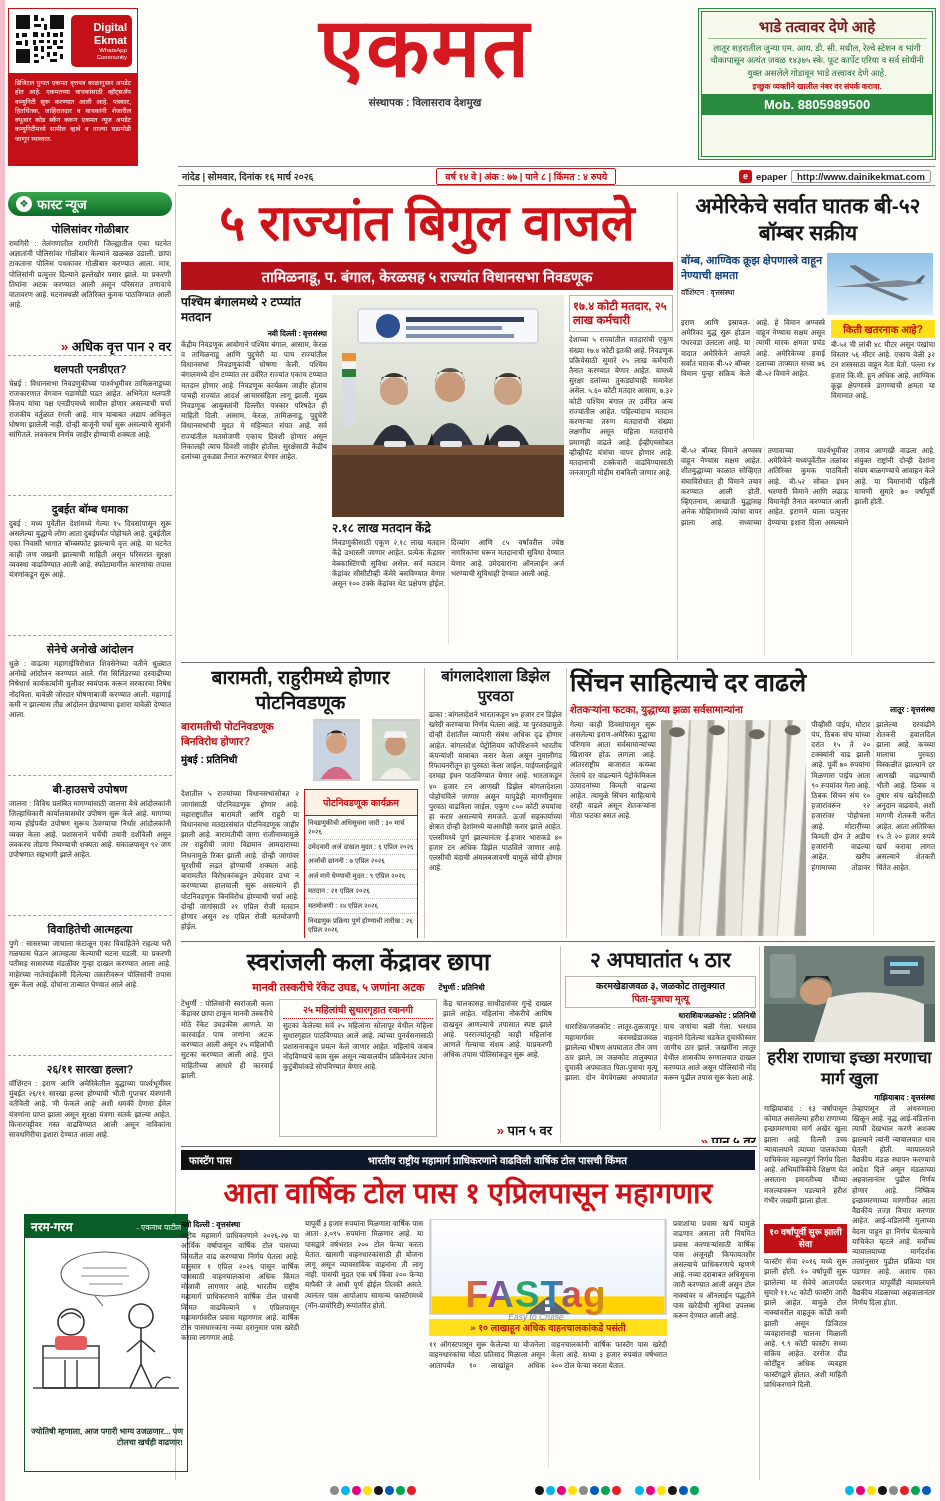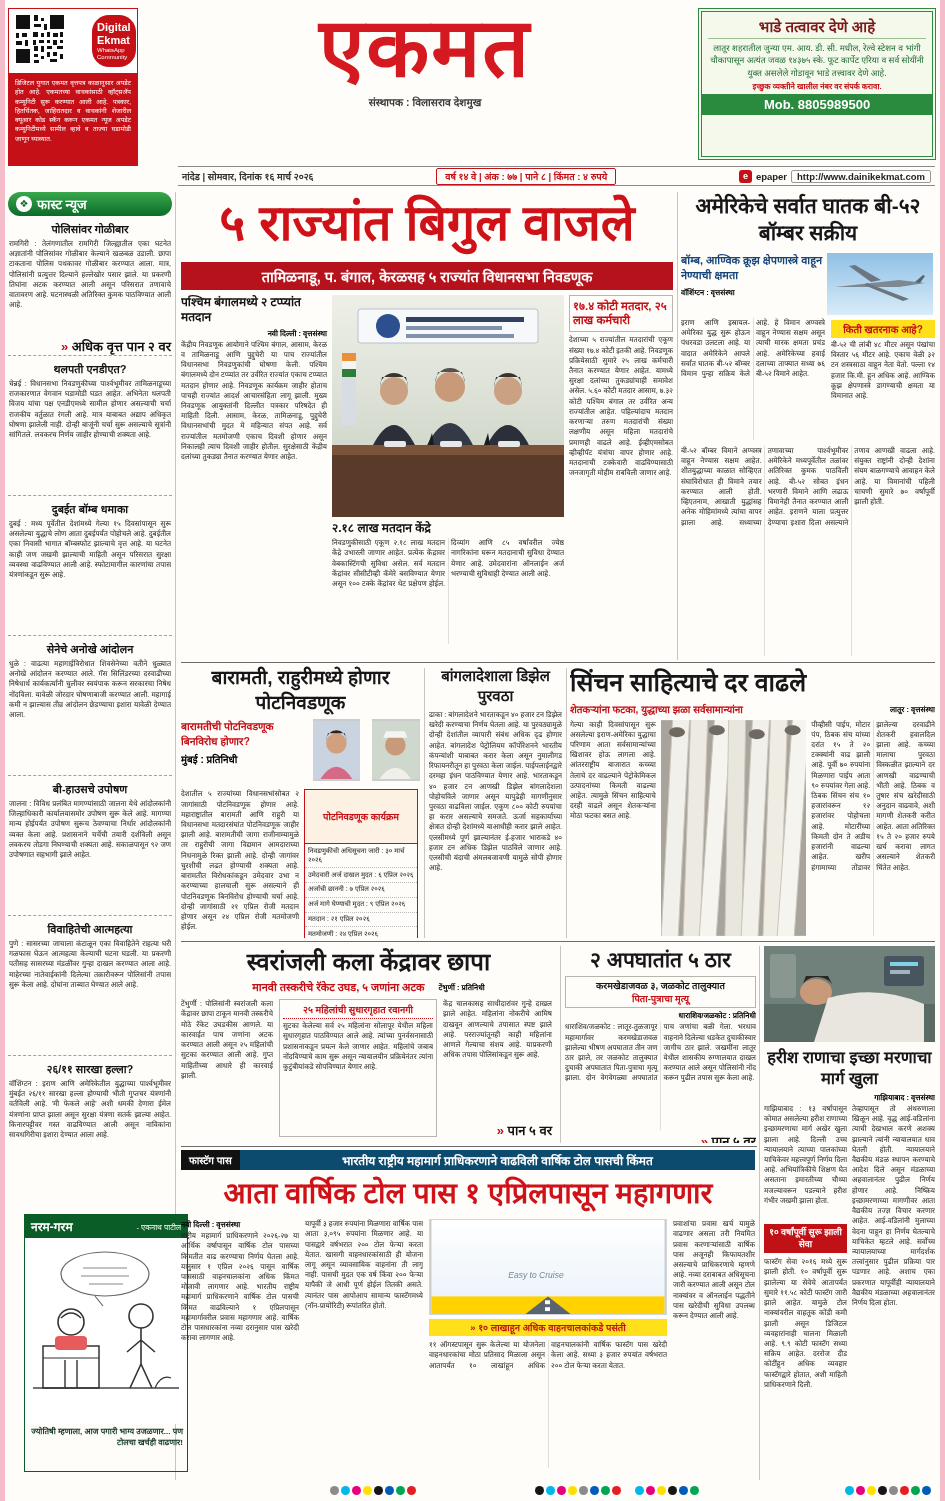--- a/index.html
+++ b/index.html
@@ -11,21 +11,21 @@
   .rule-v{position:absolute;width:1px;background:#c8c4be;}
   .rule-h{position:absolute;height:1px;background:#6b6b6b;}
   .body-text{font-size:7.2px;line-height:1.42;text-align:justify;color:#20201e;overflow:hidden;}
   .cols2{column-count:2;column-gap:6px;column-rule:1px solid #e2ded8;}
   .cols3{column-count:3;column-gap:6px;column-rule:1px solid #e2ded8;}
   .more{font-size:13px;font-weight:bold;color:#111;text-align:right;}
   .more .bl{color:#c41016;}
   
   .qr-ad{border:1px solid #c41016;background:#c41016;overflow:hidden;}
   .qr-top{background:#fff;height:64px;display:flex;align-items:center;gap:5px;padding:5px;}
-  .qr-label{background:#c41016;color:#fff;font-weight:bold;font-size:11px;border-radius:17px;padding:6px 5px;text-align:left;flex:1;line-height:1.2;margin-left:21px;}
+  .qr-label{background:#c41016;color:#fff;font-weight:bold;font-size:11px;border-radius:5px;padding:6px 5px;text-align:right;flex:1;line-height:1.2;}
   .qr-sub{display:block;font-size:6px;font-weight:normal;}
   .qr-body{color:#fff;font-size:6.4px;line-height:1.45;padding:5px 6px;text-align:justify;}
   .masthead{text-align:center;}
   .m-tag{color:#c41016;font-size:31px;font-weight:bold;font-style:italic;line-height:1.2;}
   .m-title{color:#d41920;font-size:82px;font-weight:800;line-height:1.08;letter-spacing:2px;}
   .m-founder{color:#3c3c3c;font-size:10.5px;font-weight:bold;margin-top:2px;}
   .rent-ad{background:#f5f9ec;border:4px double #2a8a3e;padding:4px 6px 0 6px;text-align:center;}
   .rent-title{color:#7c1a1a;font-weight:800;font-size:15px;border-bottom:1px solid #9bbf8e;padding-bottom:2px;}
   .rent-body{color:#1e6b2e;font-size:8.6px;line-height:1.45;text-align:center;margin-top:3px;}
   .rent-note{color:#c41016;font-size:7.8px;font-weight:bold;margin-top:2px;}
@@ -49,27 +49,27 @@
   
   .lead-hl{font-size:50px;font-weight:800;color:#cf1218;text-align:center;line-height:1.35;}
   .strap{background:#b5121b;color:#fff;font-size:14.5px;font-weight:800;text-align:center;padding:4px 0;margin-top:4px;}
   .sub-hl{font-size:12px;font-weight:800;color:#131313;line-height:1.3;}
   .boxed-hl{border:1px solid #b8b4ae;padding:3px;text-align:left;font-size:11.5px;font-weight:800;color:#c41016;line-height:1.3;}
   .sec-hl{font-weight:800;color:#17171a;line-height:1.3;}
   .red-sub{color:#c41016;font-weight:800;}
   .ybar{background:#ffe01a;color:#c41016;font-weight:800;text-align:center;font-size:10px;padding:2px 0;}
   .redbox{background:#c01116;color:#fff;font-weight:800;text-align:center;font-size:9px;line-height:1.3;padding:3px 2px;}
   .sched{border:1px solid #c41016;}
-  .sched-title{color:#c41016;font-weight:800;font-size:9.5px;text-align:center;border-bottom:1px solid #c41016;padding:20px 0;background:#fdf1e3;}
+  .sched-title{color:#c41016;font-weight:800;font-size:9.5px;text-align:center;border-bottom:1px solid #c41016;padding:6px 0;background:#fdf1e3;}
   .sched-row{font-size:6.8px;color:#222;border-bottom:1px dotted #bbb;padding:2.5px 3px;line-height:1.3;}
   .photo{overflow:hidden;background:#ccc;}
   .photo svg{display:block;width:100%;height:100%;}
   .kick-row{display:flex;height:20px;}
   .kick-label{background:#111;color:#fff;font-size:10px;font-weight:800;display:flex;align-items:center;padding:0 8px;white-space:nowrap;}
-  .kick-bar{background:#0c4a6e;color:#fff;font-size:12px;font-weight:800;flex:1;display:flex;align-items:center;justify-content:center;text-align:center;}
+  .kick-bar{background:#0f172a;color:#fff;font-size:10px;font-weight:800;flex:1;display:flex;align-items:center;justify-content:center;text-align:center;}
   .toll-hl{color:#cf1218;font-size:29px;font-weight:800;text-align:center;line-height:1.35;}
   .fast-word{font-size:37px;font-weight:800;background:linear-gradient(90deg,#e87722,#8e44ad,#27ae60,#2980b9,#e74c3c,#c9a400);-webkit-background-clip:text;background-clip:text;color:transparent;letter-spacing:1px;}
   .reg{position:absolute;display:flex;gap:2px;}
   .reg i{width:9px;height:9px;border-radius:50%;display:inline-block;}
   .rc0{background:#8b8b8b}.rc1{background:#00b7eb}.rc2{background:#e6007e}.rc3{background:#ffe000}
   .rc4{background:#161616}.rc5{background:#005bbb}.rc6{background:#00a651}.rc7{background:#e31e24}
 </style>
 </head>
 <body>
 
@@ -242,21 +242,21 @@
         <div class="body-text" style="height:300px;margin-top:3px">देशाच्या ५ राज्यांतील मतदारांची एकूण संख्या १७.४ कोटी इतकी आहे. निवडणूक प्रक्रियेसाठी सुमारे २५ लाख कर्मचारी तैनात करण्यात येणार आहेत. यामध्ये सुरक्षा दलांच्या तुकड्यांचाही समावेश असेल. ५.६० कोटी मतदार आसाम, ७.३२ कोटी पश्चिम बंगाल तर उर्वरित अन्य राज्यांतील आहेत. पहिल्यांदाच मतदान करणाऱ्या तरुण मतदारांची संख्या लक्षणीय असून महिला मतदारांचे प्रमाणही वाढले आहे. ईव्हीएमसोबत व्हीव्हीपॅट यंत्रांचा वापर होणार आहे. मतदानाची टक्केवारी वाढविण्यासाठी जनजागृती मोहीम राबविली जाणार आहे.</div>
       </div>
     </div>
   </div>
 
   <div class="abs" style="left:681px;top:192px;width:254px;height:466px;overflow:hidden">
     <div class="sec-hl" style="font-size:21px;text-align:center">अमेरिकेचे सर्वात घातक बी-५२ बॉम्बर सक्रीय</div>
     <div style="display:flex;gap:4px;margin-top:6px">
       <div style="width:142px">
         <div class="red-sub" style="font-size:11px;line-height:1.4;color:#16457a">बॉम्ब, आण्विक क्रूझ क्षेपणास्त्रे वाहून नेण्याची क्षमता</div>
-        <div style="font-size:7.5px;font-weight:bold;margin-top:4px">वॉशिंग्टन : वृत्तसंस्था</div>
+        <div style="font-size:7.5px;font-weight:normal;margin-top:4px">वॉशिंग्टन : वृत्तसंस्था</div>
       </div>
       <div class="photo" style="width:106px;height:62px">
         <svg viewBox="0 0 106 62">
           <defs>
               <linearGradient id="sky" x1="0" y1="0" x2="0" y2="1">
                 <stop offset="0" stop-color="#8fc0e6"></stop>
                 <stop offset="1" stop-color="#d9ecf8"></stop>
               </linearGradient>
             </defs>
           <rect width="106" height="62" fill="url(#sky)"></rect>
@@ -430,20 +430,21 @@
                 </linearGradient>
               </defs>
             <rect width="238" height="96" fill="url(#fbg)"></rect>
             <rect x="0" y="78" width="238" height="18" fill="#ffd200"></rect>
             <polygon points="96,96 119,78 142,96" fill="#5a6470"></polygon>
             <rect x="116" y="82" width="5" height="4" fill="#fff"></rect>
               <rect x="116" y="89" width="5" height="4" fill="#fff"></rect>
           </svg>
         </div>
         <div class="abs" style="left:260px;top:124px;width:190px;text-align:center">
+          <span class="fast-word">FASTag</span>
           <div style="font-size:8.5px;color:#7a8692;font-style:italic;margin-top:-4px">Easy to Cruise</div>
         </div>
         <div class="ybar" style="margin-top:4px;font-size:9.5px">
           <span>»</span>
           <span>१० लाखाहून अधिक वाहनचालकांकडे पसंती</span>
         </div>
         <div class="body-text cols2" style="height:128px;margin-top:4px">११ ऑगस्टपासून सुरू केलेल्या या योजनेला वाहनधारकांचा मोठा प्रतिसाद मिळाला असून आतापर्यंत १० लाखांहून अधिक वाहनचालकांनी वार्षिक फास्टॅग पास खरेदी केला आहे. सध्या ३ हजार रुपयांत वर्षभरात २०० टोल फेऱ्या करता येतात.</div>
       </div>
       <div class="body-text" style="width:82px;height:256px">प्रवाशांचा प्रवास खर्च यामुळे वाढणार असला तरी नियमित प्रवास करणाऱ्यांसाठी वार्षिक पास अजूनही किफायतशीर असल्याचे प्राधिकरणाचे म्हणणे आहे. नव्या दराबाबत अधिसूचना जारी करण्यात आली असून टोल नाक्यांवर व ऑनलाईन पद्धतीने पास खरेदीची सुविधा उपलब्ध करून देण्यात आली आहे.</div>
     </div>

